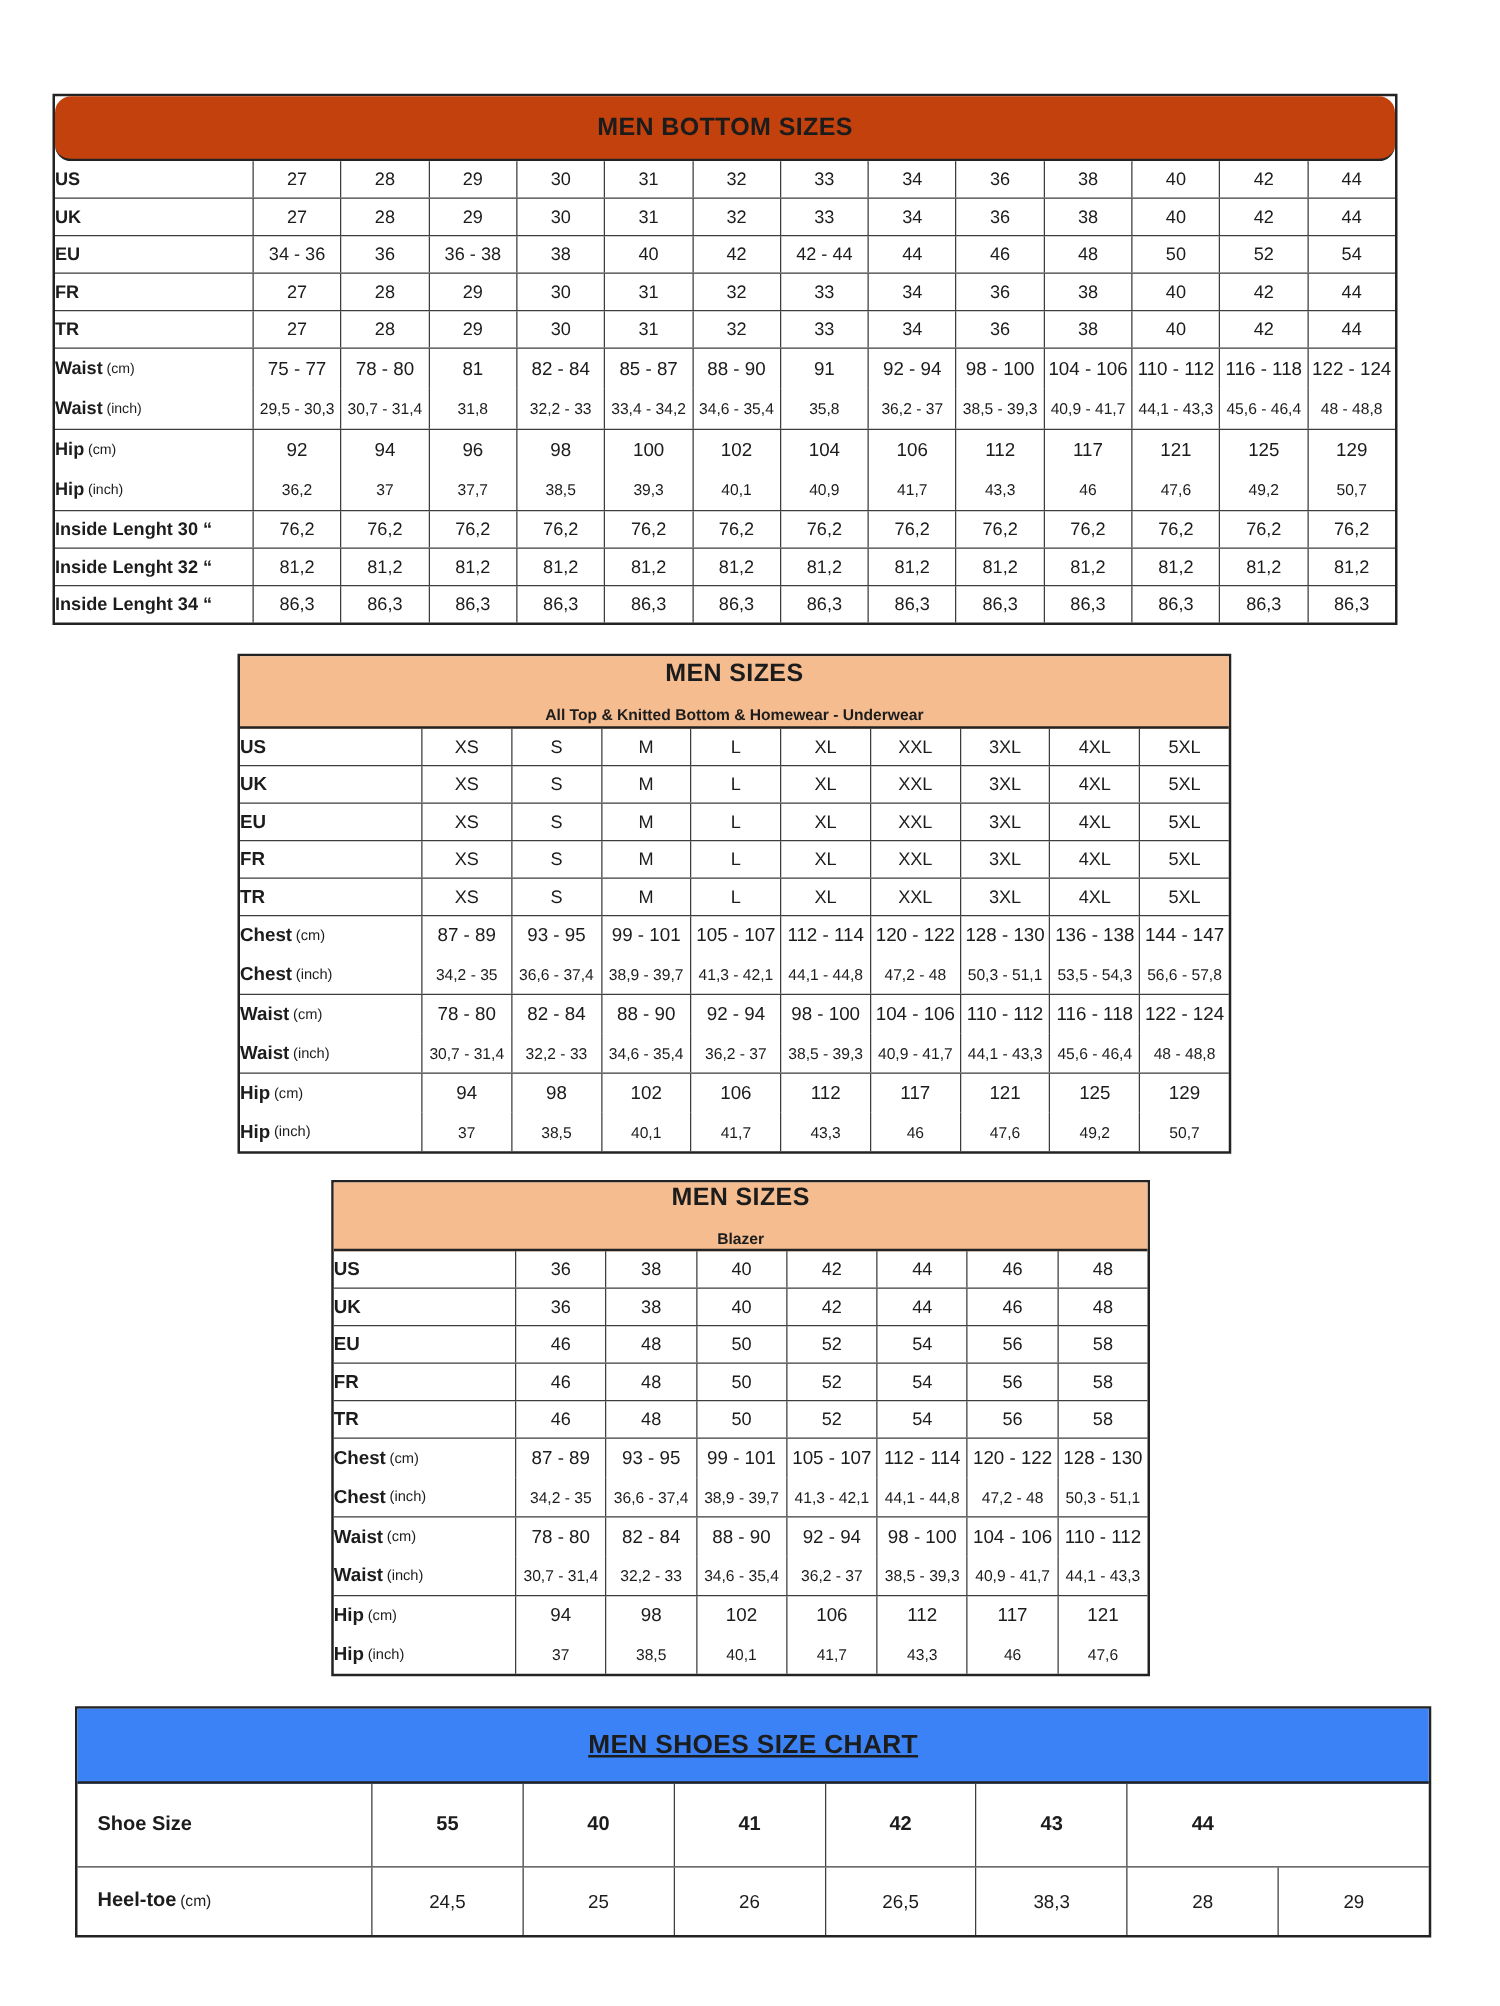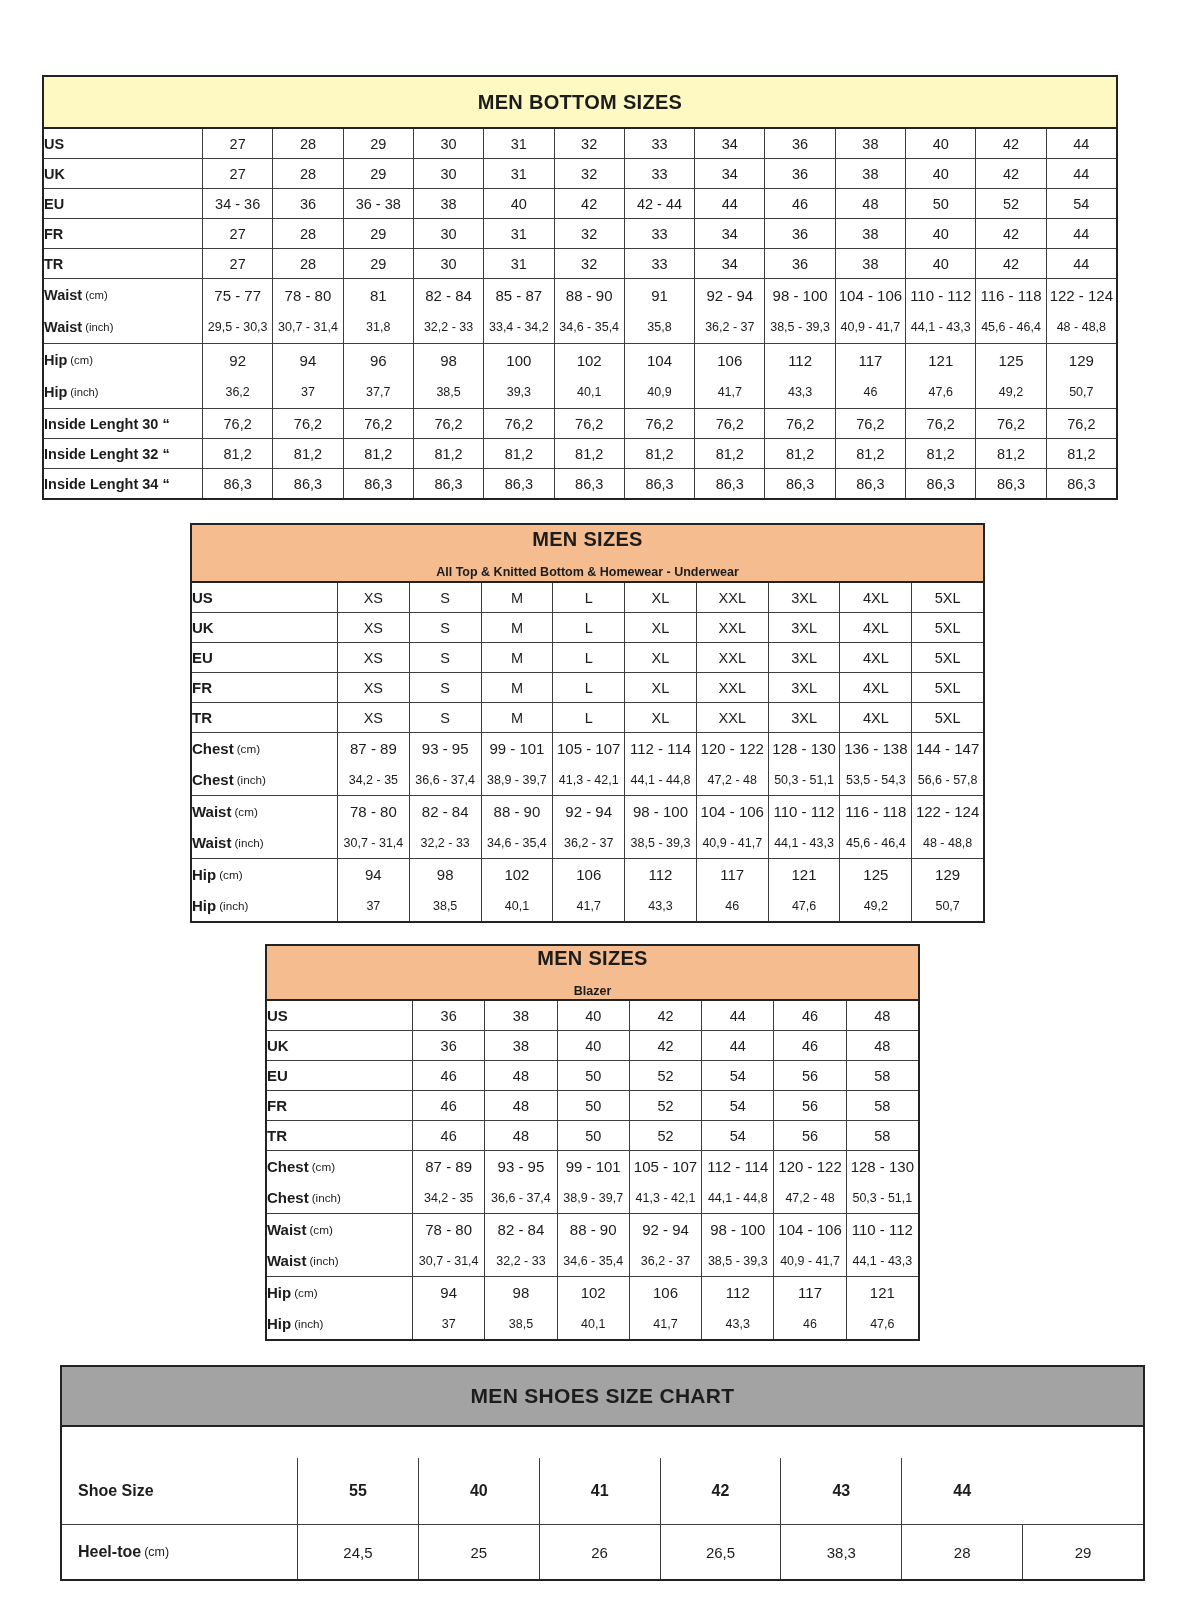--- a/index.html
+++ b/index.html
@@ -83,33 +83,33 @@
   
   .tbl3 { margin: 21px 0 0 265px; width: 655px; --cols: 145px repeat(7, 1fr); }
   .tbl3 .tbl-header { height: 53px; }
   .tbl3 .row { height: 29px; }
   .tbl3 .rowgroup.multi .row { height: 31px; }
 
   
   .tbl4 { margin: 24px 0 0 60px; width: 1085px; --cols: 235px repeat(7, 1fr); }
   .tbl4 .tbl-header { height: 58px; }
   .tbl4 .title { font-size: 21px; }
-  .tbl4 .rowgroup:first-child .row { height: 66px; margin-top: 31px; }
+  .tbl4 .rowgroup:first-child .row { height: 66px; }
   .tbl4 .rowgroup:last-child .row { height: 54px; }
   .tbl4 .rowgroup:first-child .val { font-weight: bold; font-size: 16px; }
   .tbl4 .rowgroup:last-child .val { font-size: 15px; }
   .tbl4 .cell.lbl { font-size: 16px; padding-left: 16px; }
 </style>
 </head>
 <body>
 
 <div class="page">
 
   <section class="size-table tbl1">
-    <header class="tbl-header" style="background: #fef9c3;">
+    <header class="tbl-header" style="background: #c2410c; border-radius: 13px;">
       <div class="title">MEN BOTTOM SIZES</div>
     </header>
     <div class="tbl-body">
         <div class="rowgroup">
           <div class="row">
             <div class="cell lbl">
               <span>US</span>
             </div>
             <div class="cell val">27</div>
             <div class="cell val">28</div>
@@ -691,21 +691,21 @@
             <div class="cell val">41,7</div>
             <div class="cell val">43,3</div>
             <div class="cell val">46</div>
             <div class="cell val">47,6</div>
           </div>
         </div>
       </div>
   </section>
 
   <section class="size-table tbl4">
-    <header class="tbl-header" style="background: #a3a3a3;">
+    <header class="tbl-header" style="background: #3b82f6; text-decoration: underline;">
       <div class="title">MEN SHOES SIZE CHART</div>
     </header>
     <div class="tbl-body">
         <div class="rowgroup">
           <div class="row">
             <div class="cell lbl">
               <span>Shoe Size</span>
             </div>
             <div class="cell val">55</div>
             <div class="cell val">40</div>

